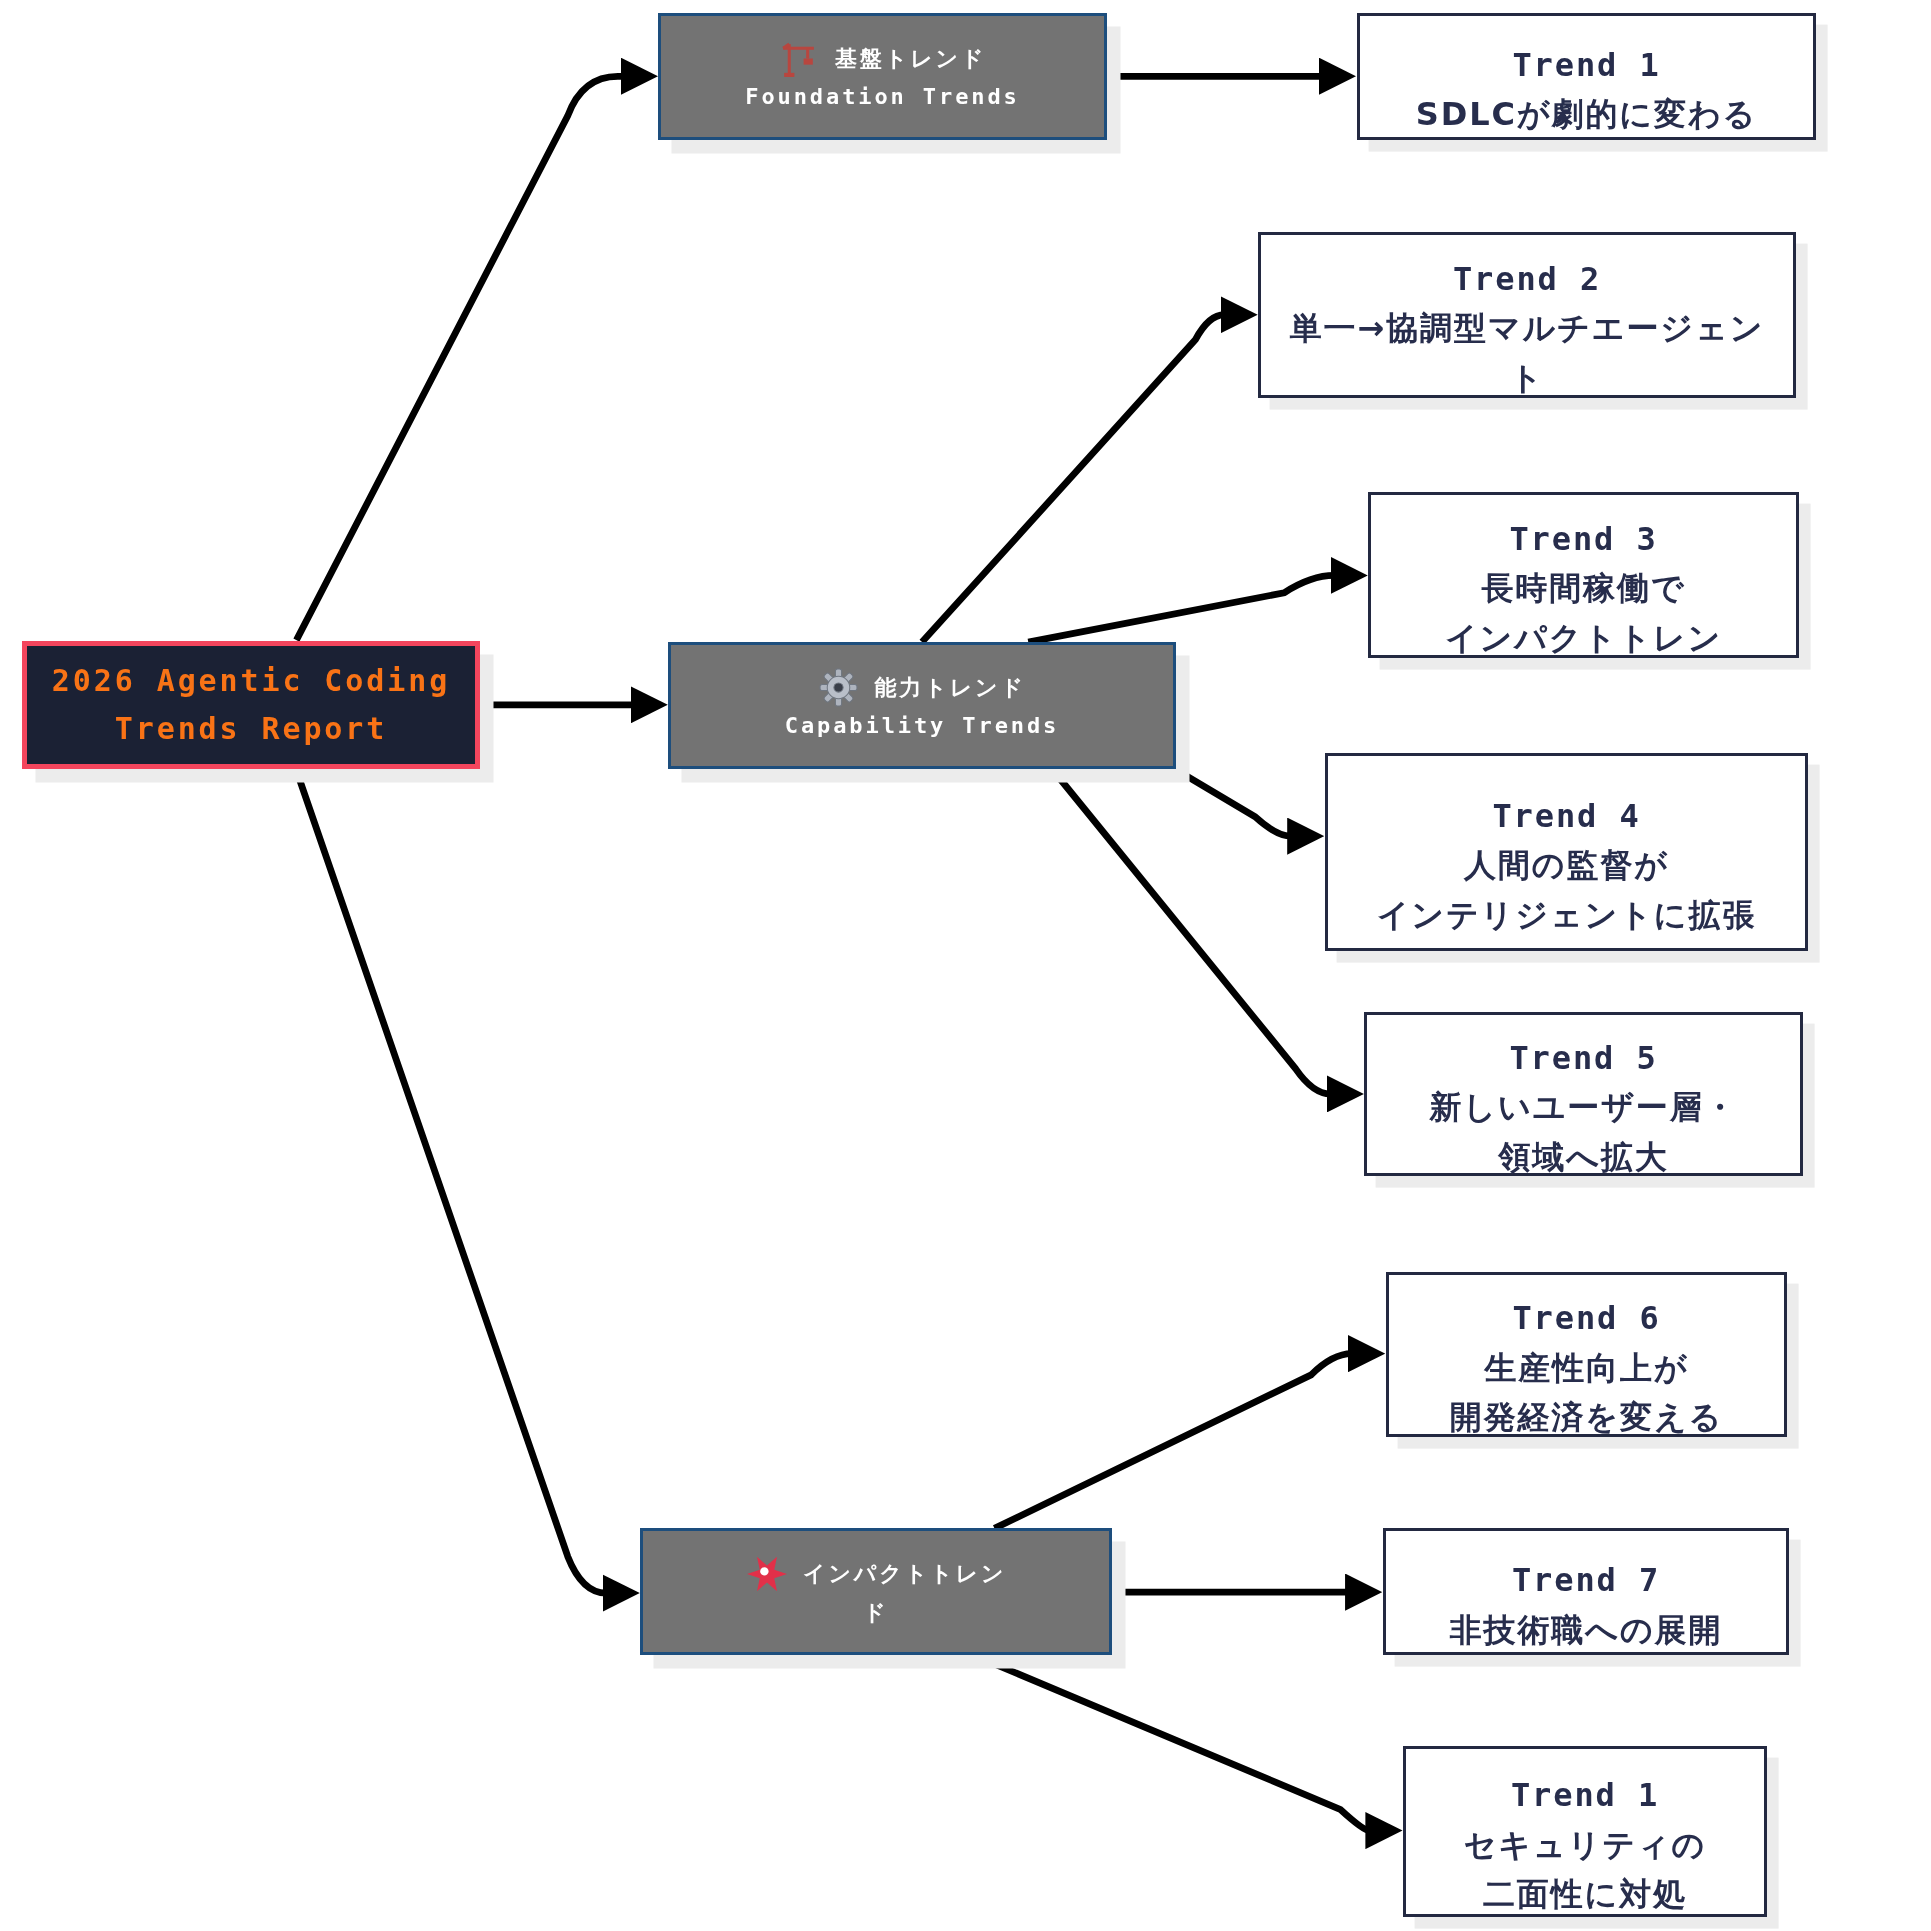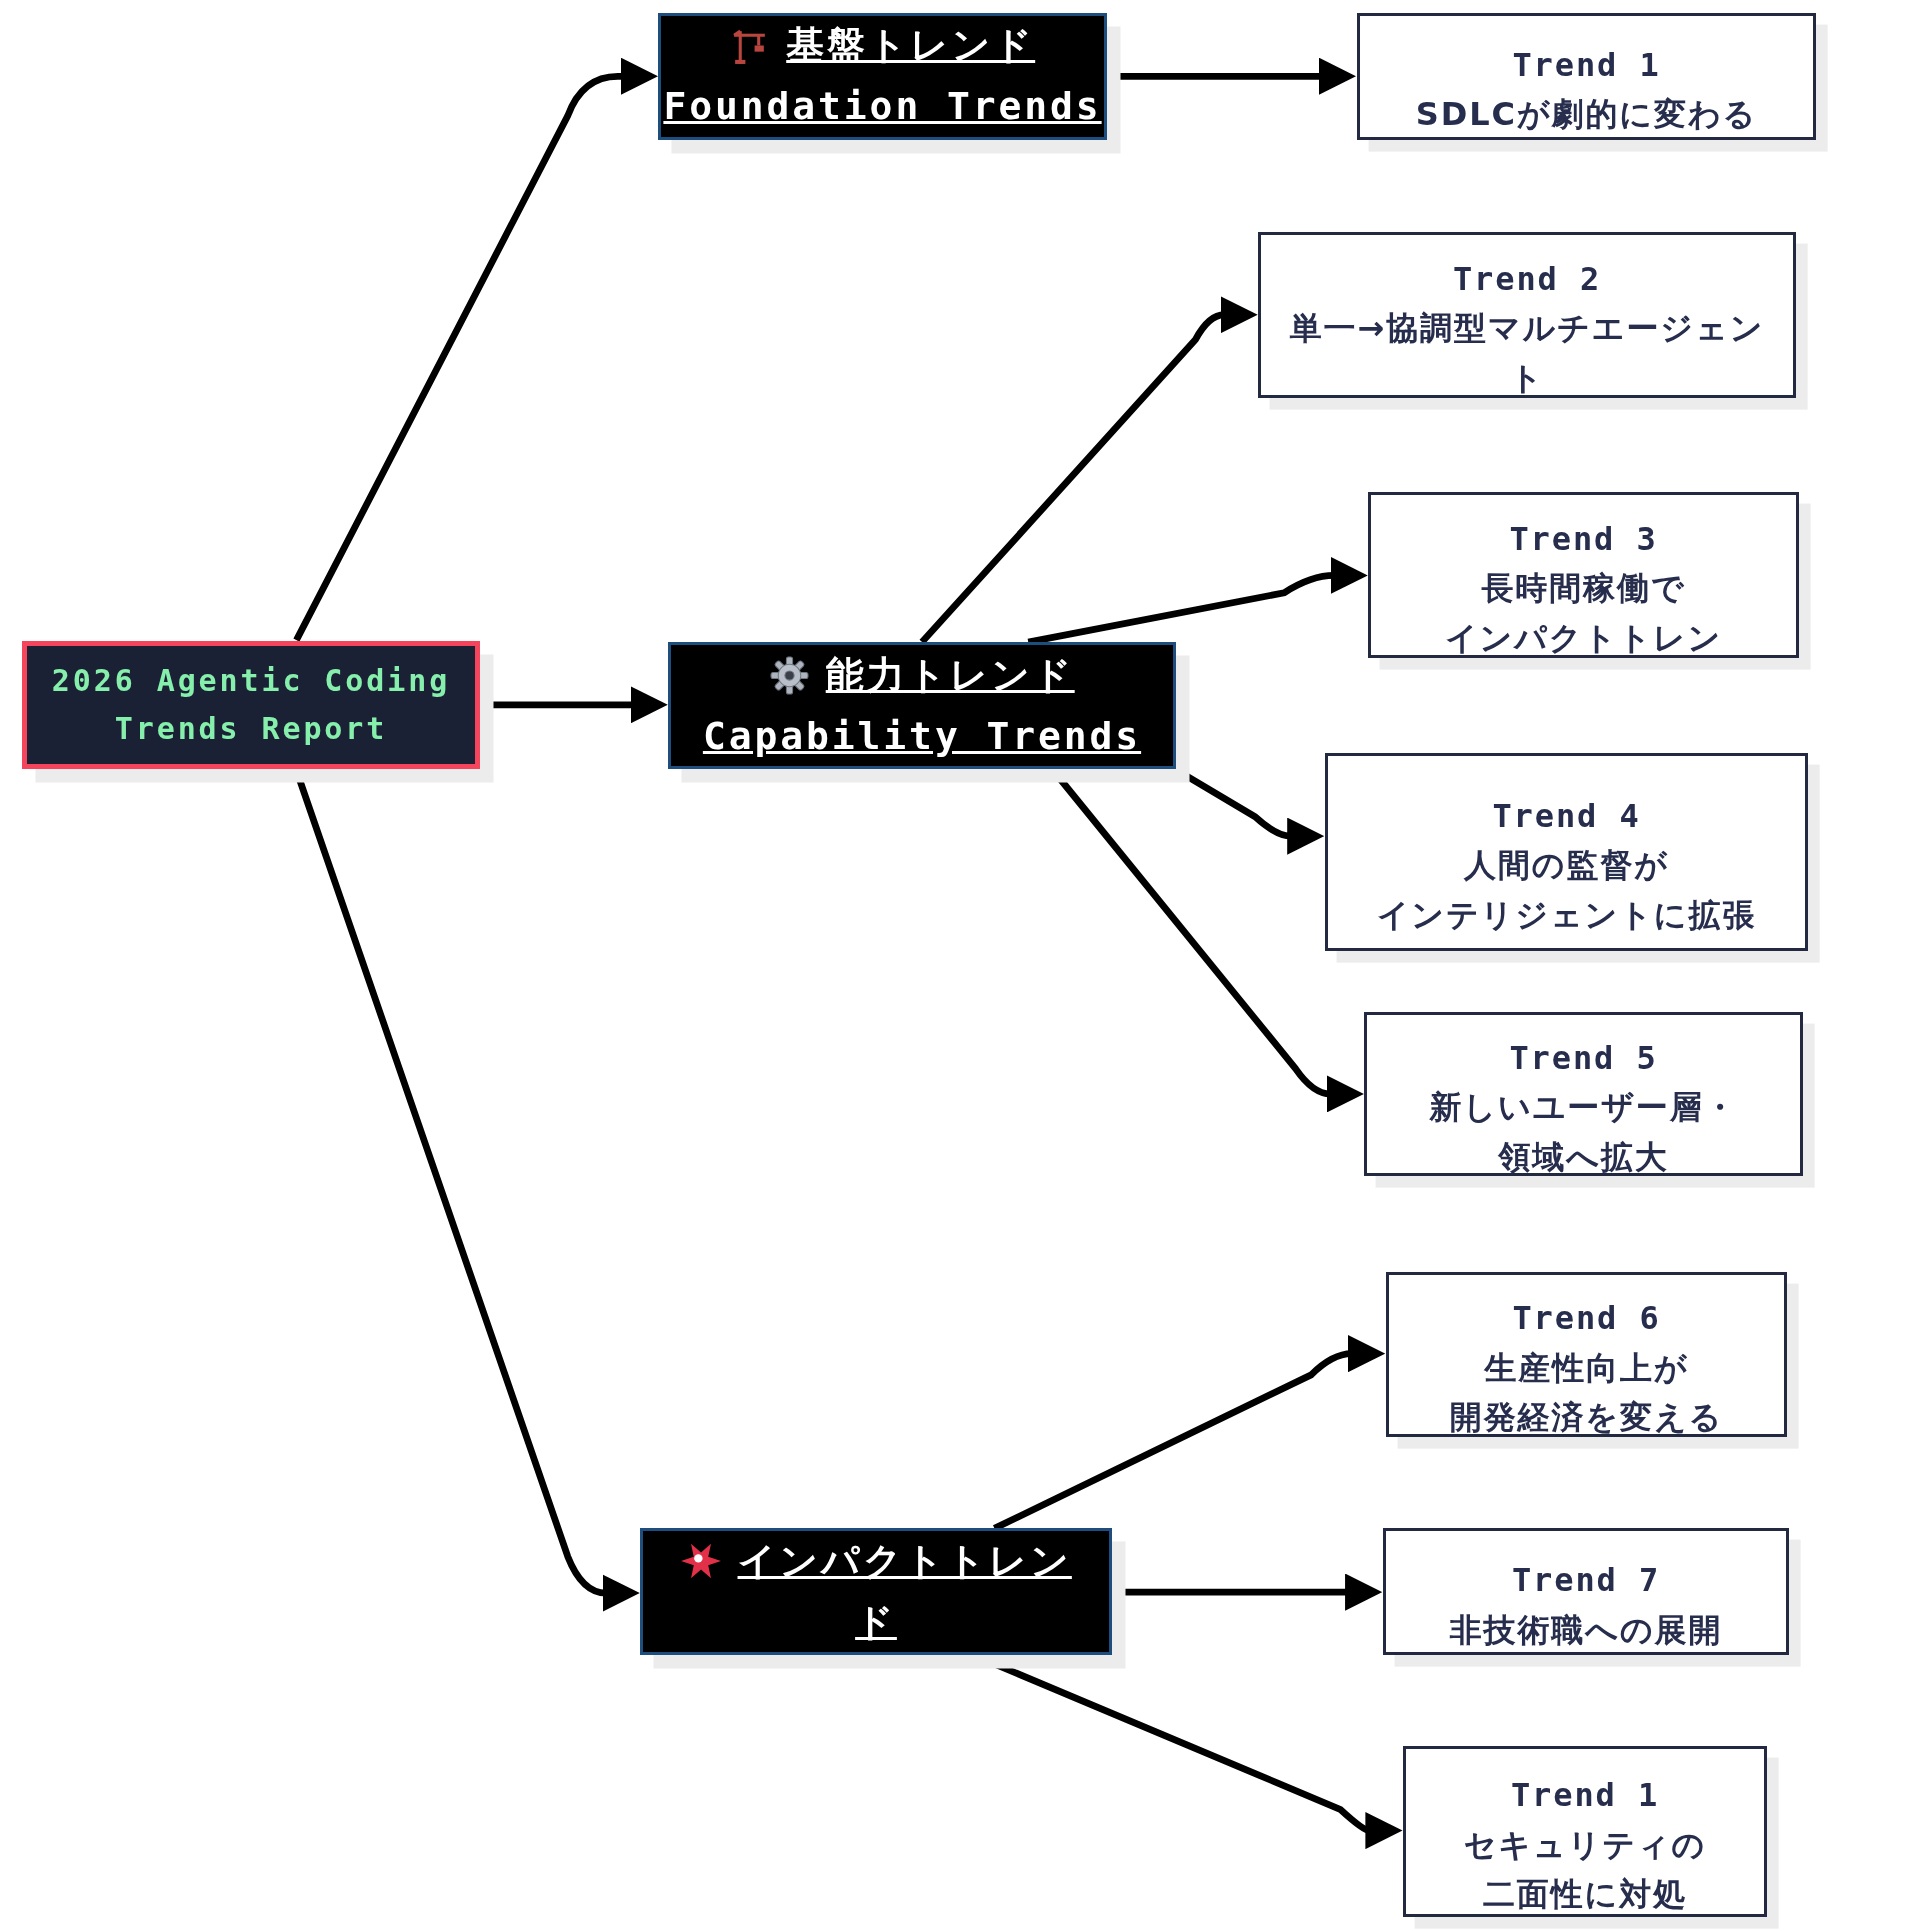--- a/index.html
+++ b/index.html
@@ -7,30 +7,29 @@
     width:1931px;height:1931px;position:relative;background:#ffffff;
     font-family:"DejaVu Sans", sans-serif;
   }
   #edges{position:absolute;left:0;top:0;z-index:0;}
   .node{
     position:absolute;box-sizing:border-box;z-index:1;
     display:flex;flex-direction:column;justify-content:center;align-items:center;
     text-align:center;
   }
   .root-node{
-    background:#1b2134;border:5.8px solid #f4455d;color:#86efac;
+    background:#1b2134;border:5.8px solid #f4455d;color:#f97316;
     font-family:"DejaVu Sans Mono", monospace;font-weight:bold;
     font-size:30px;letter-spacing:2.9px;line-height:1.6;
     box-shadow:13.5px 13.5px 0 #ececec;
   }
   .cat-node{
-    background:#000000;border:3.9px solid #1d4e7d;color:#ffffff;
-    font-size:38px;font-weight:bold;letter-spacing:2.9px;line-height:1.6;
+    background:#737373;border:3.9px solid #1d4e7d;color:#ffffff;
+    font-size:22px;font-weight:bold;letter-spacing:2.9px;line-height:1.6;
     box-shadow:13.5px 13.5px 0 #ececec;
-    text-decoration:underline;
   }
   .cat-line1{display:flex;align-items:center;gap:15.4px;}
   .cat-en{font-family:"DejaVu Sans Mono", monospace;}
   .trend-node{
     background:#ffffff;border:3.9px solid #232941;color:#272d4c;
     font-size:32px;letter-spacing:1.9px;line-height:1.55;
     box-shadow:11.6px 11.6px 0 #ececec;
   }
   .trend-title{font-family:"DejaVu Sans Mono", monospace;font-weight:bold;margin-top:28px;}
   .trend-line{font-weight:600;}

